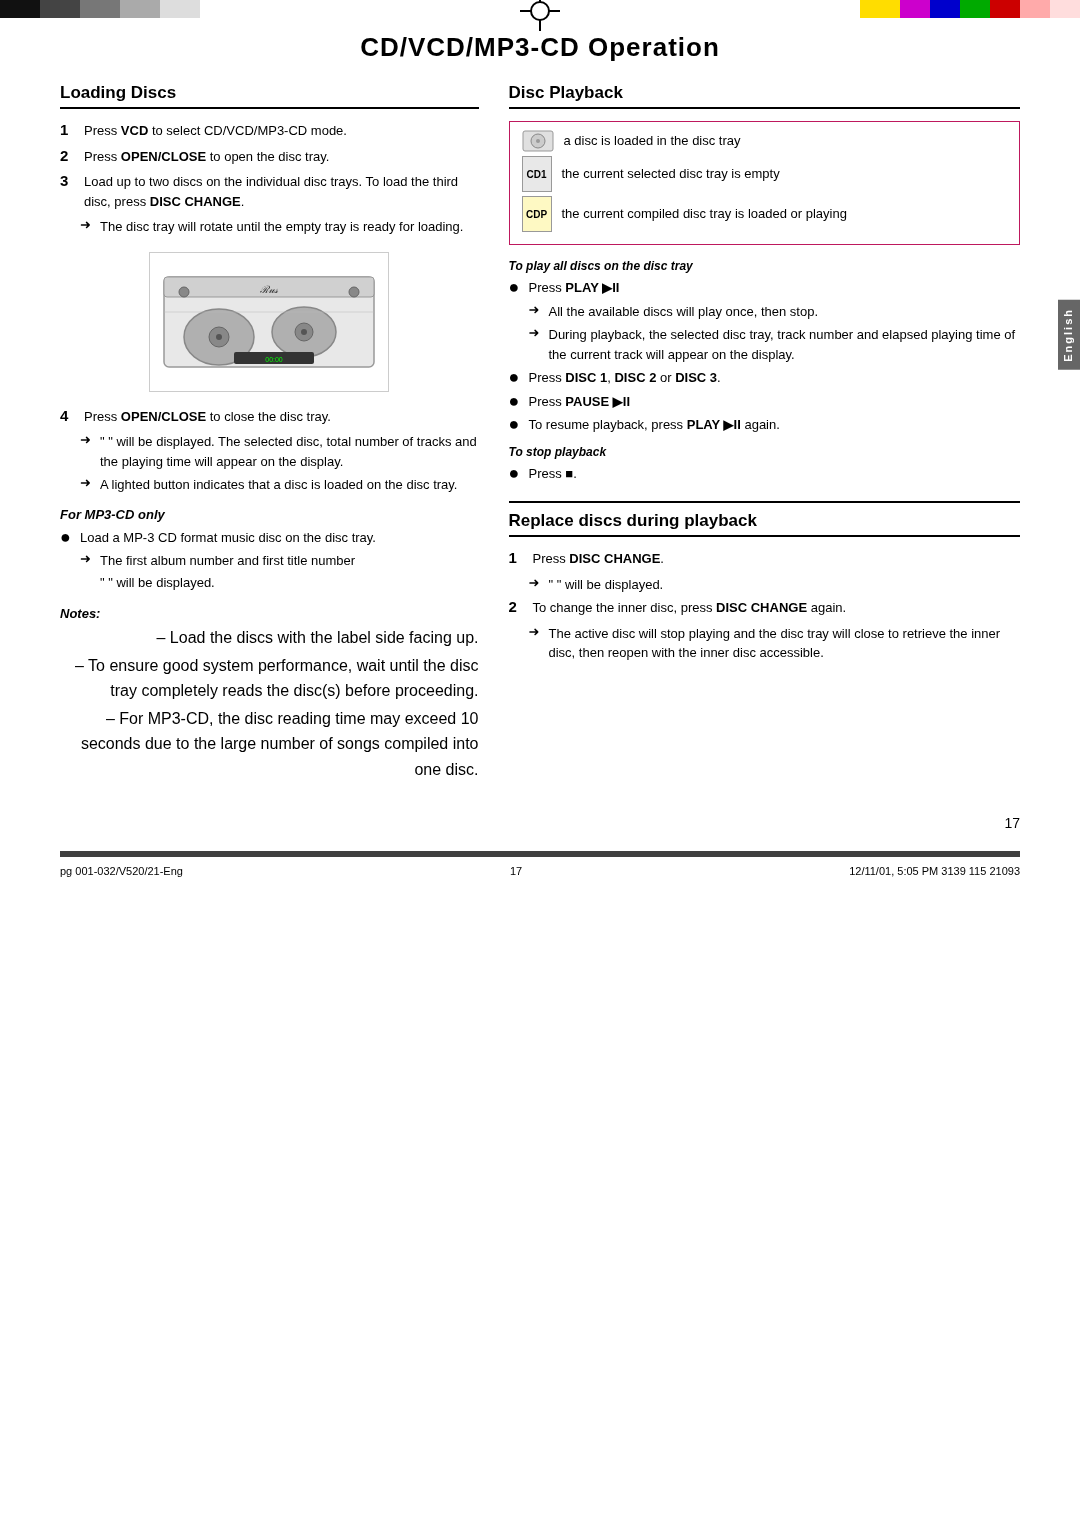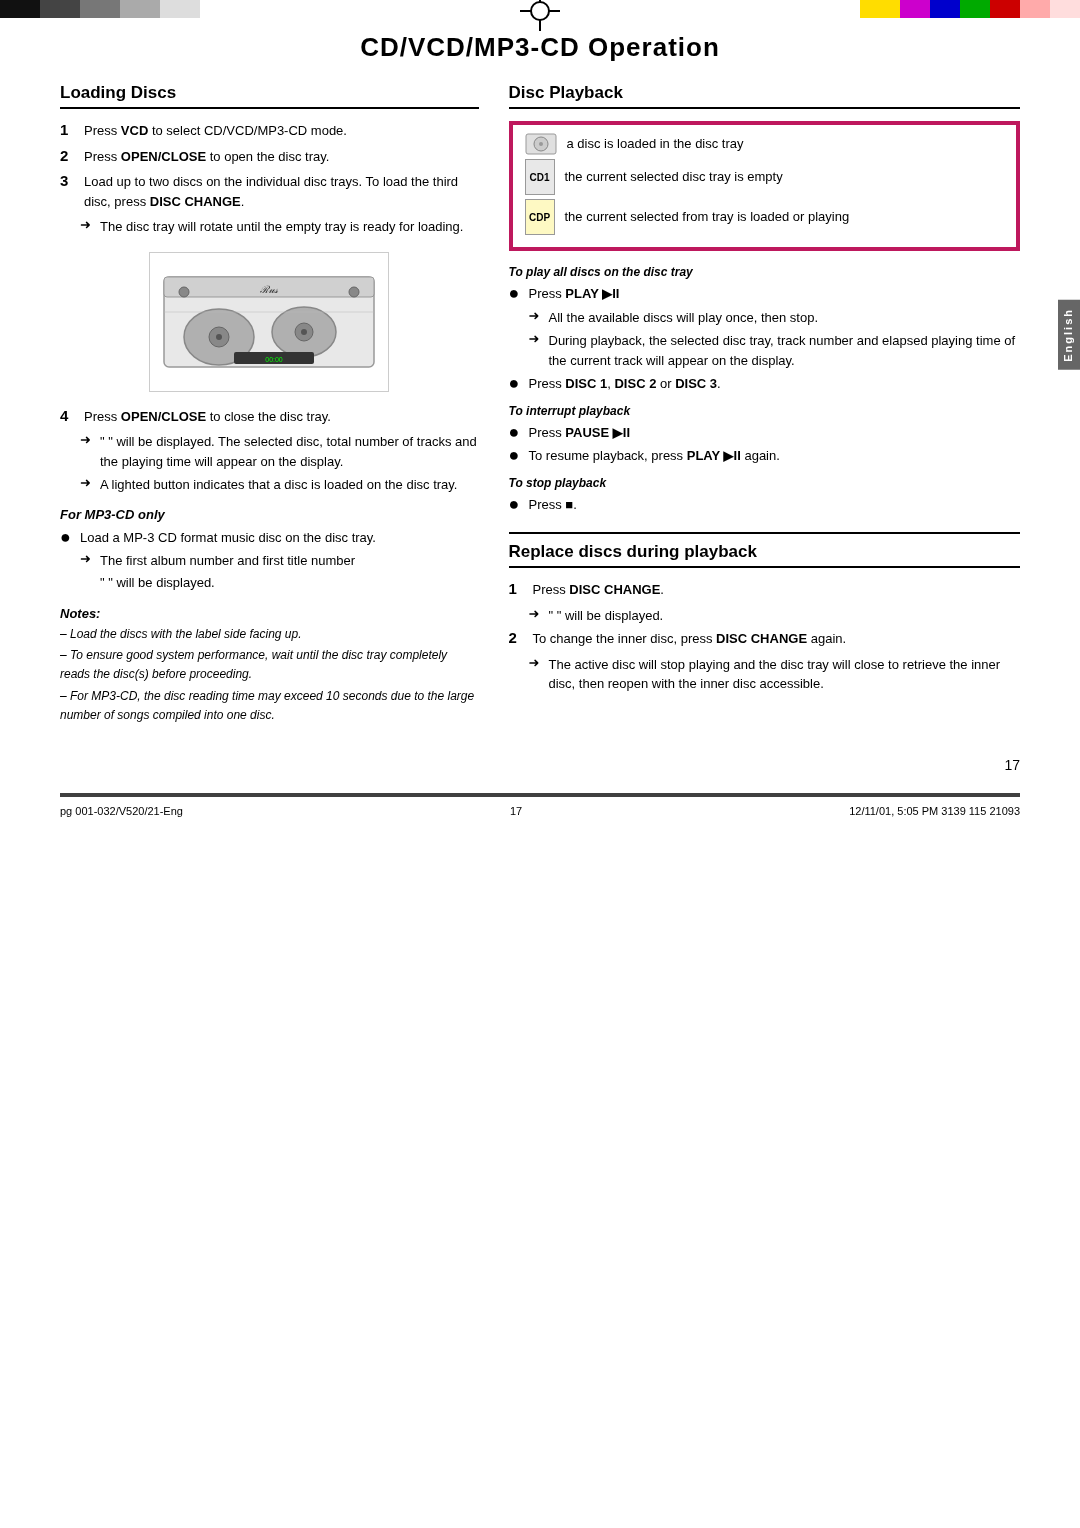--- a/index.html
+++ b/index.html
@@ -168,29 +168,29 @@
     .notes-section {
       margin-top: 14px;
     }
     .notes-title {
       font-style: italic;
       font-weight: bold;
       font-size: 13px;
       margin-bottom: 4px;
     }
     .note-item {
-      font-style: italic;
-      font-size: 12px;
+      font-size: 16px;
       line-height: 1.6;
       margin-bottom: 2px;
+      text-align: right;
     }
 
     
     .disc-icons-section {
-      border: 4px solid #be185d;
+      border: 1px solid #be185d;
       padding: 8px 12px;
       margin-bottom: 14px;
     }
     .disc-icon-row {
       display: flex;
       align-items: center;
       margin-bottom: 4px;
     }
     .disc-badge {
       width: 30px;
@@ -262,21 +262,21 @@
       font-size: 14px;
       margin-top: 30px;
       margin-bottom: 20px;
     }
 
     
     .footer {
       display: flex;
       justify-content: space-between;
       align-items: center;
-      border-top: 4px solid #404040;
+      border-top: 6px solid #404040;
       padding-top: 8px;
       margin-top: 20px;
       font-size: 11px;
     }
 
     
     .top-strips {
       display: flex;
       width: 100%;
       height: 22px;
@@ -443,21 +443,21 @@
           <span class="item-text">a disc is loaded in the disc tray</span>
         </div>
 
         <div class="disc-icon-row">
           <div class="disc-badge disc-badge-cd1">CD1</div>
           <span class="item-text">the current selected disc tray is empty</span>
         </div>
 
         <div class="disc-icon-row">
           <div class="disc-badge disc-badge-cdg">CDP</div>
-          <span class="item-text">the current selected from tray is loaded or playing</span>
+          <span class="item-text">the current compiled disc tray is loaded or playing</span>
         </div>
       </div>
 
       <div class="sub-heading">To play all discs on the disc tray</div>
       <div class="bullet-item">
         <span class="bullet">●</span>
         <span class="item-text">Press <span class="bold">PLAY ▶II</span></span>
       </div>
       <div class="arrow-item">
         <span class="arrow">➜</span>
@@ -466,21 +466,20 @@
       <div class="arrow-item">
         <span class="arrow">➜</span>
         <span class="arrow-text">During playback, the selected disc tray, track number and elapsed playing time of the current track will appear on the display.</span>
       </div>
 
       <div class="bullet-item">
         <span class="bullet">●</span>
         <span class="item-text">Press <span class="bold">DISC 1</span>, <span class="bold">DISC 2</span> or <span class="bold">DISC 3</span>.</span>
       </div>
 
-      <div class="sub-heading">To interrupt playback</div>
       <div class="bullet-item">
         <span class="bullet">●</span>
         <span class="item-text">Press <span class="bold">PAUSE ▶II</span></span>
       </div>
       <div class="bullet-item">
         <span class="bullet">●</span>
         <span class="item-text">To resume playback, press <span class="bold">PLAY ▶II</span> again.</span>
       </div>
 
       <div class="sub-heading">To stop playback</div>

